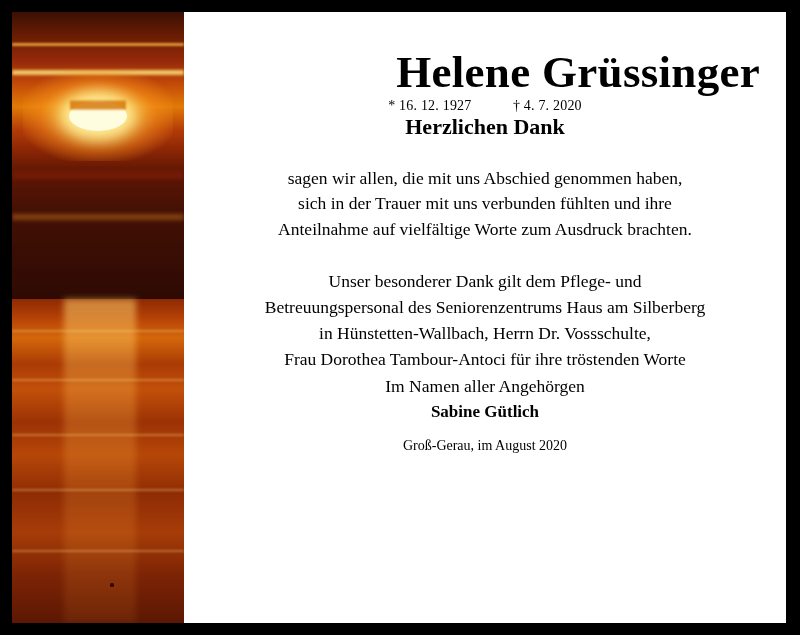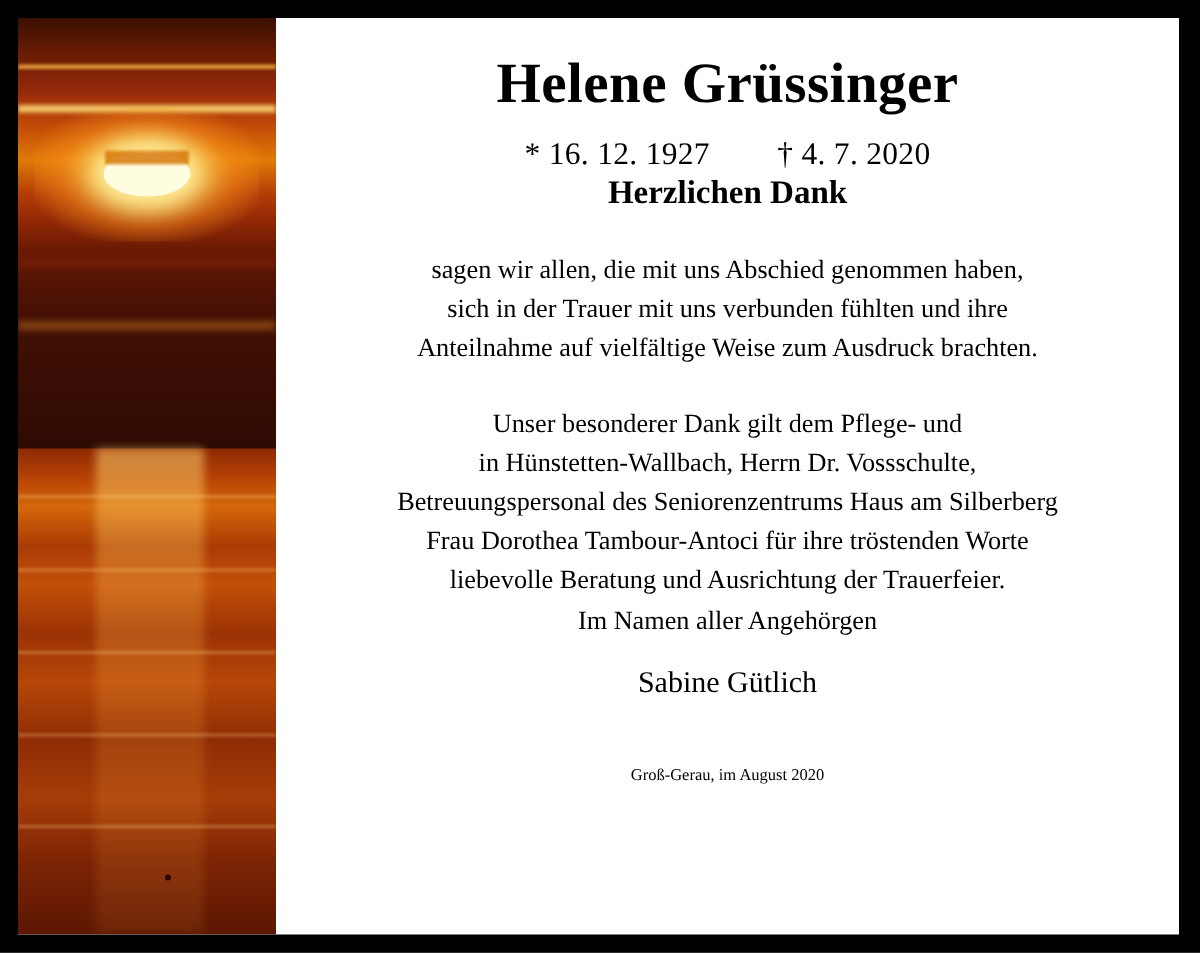--- a/index.html
+++ b/index.html
@@ -172,29 +172,30 @@
   .content {
     flex: 1 1 auto;
     position: relative;
     padding: 20px 26px 14px 26px;
     text-align: center;
     color: #000000;
     display: flex;
     flex-direction: column;
   }
   .name {
-    font-size: 38px;
+    font-size: 45px;
     font-weight: bold;
     letter-spacing: 0.3px;
     line-height: 1.1;
-    margin: 4px 0 0 0;
+    margin: 16px 0 0 0;
+    text-align: right;
   }
   .dates {
-    font-size: 21px;
-    margin-top: 12px;
+    font-size: 14px;
+    margin-top: 0;
     letter-spacing: 0.2px;
   }
   .dates .gap {
     display: inline-block;
     width: 34px;
   }
   .thanks-title {
     font-size: 22px;
     font-weight: bold;
   }
@@ -205,27 +206,27 @@
   }
   .para.second {
     margin-top: 26px;
     text-align: center;
   }
   .in-name {
     font-size: 17.5px;
     line-height: 1.5;
   }
   .signature {
-    font-size: 20px;
-    font-weight: normal;
-    margin-top: 18px;
+    font-size: 17px;
+    font-weight: bold;
+    margin-top: 3px;
   }
   .place {
-    font-size: 11px;
-    margin-top: 44px;
+    font-size: 14px;
+    margin-top: 16px;
   }
   .line {
     display: block;
   }
 </style>
 </head>
 <body>
 
 <div class="notice">
   <div class="notice-inner">
@@ -258,29 +259,28 @@
         <span class="gap"></span>
         <span>†</span>
         <span>4. 7. 2020</span>
       </div>
 
       <div class="thanks-title">Herzlichen Dank</div>
 
       <div class="para">
         <span class="line">sagen wir allen, die mit uns Abschied genommen haben,</span>
         <span class="line">sich in der Trauer mit uns verbunden fühlten und ihre</span>
-        <span class="line">Anteilnahme auf vielfältige Weise zum Ausdruck brachten.</span>
+        <span class="line">Anteilnahme auf vielfältige Worte zum Ausdruck brachten.</span>
       </div>
 
       <div class="para second">
         <span class="line">Unser besonderer Dank gilt dem Pflege- und</span>
+        <span class="line">Betreuungspersonal des Seniorenzentrums Haus am Silberberg</span>
         <span class="line">in Hünstetten-Wallbach, Herrn Dr. Vossschulte,</span>
-        <span class="line">Betreuungspersonal des Seniorenzentrums Haus am Silberberg</span>
         <span class="line">Frau Dorothea Tambour-Antoci für ihre tröstenden Worte</span>
-        <span class="line">liebevolle Beratung und Ausrichtung der Trauerfeier.</span>
       </div>
 
       <div class="in-name">Im Namen aller Angehörgen</div>
       <div class="signature">Sabine Gütlich</div>
       <div class="place">Groß-Gerau, im August 2020</div>
     </div>
 
   </div>
 </div>
 

